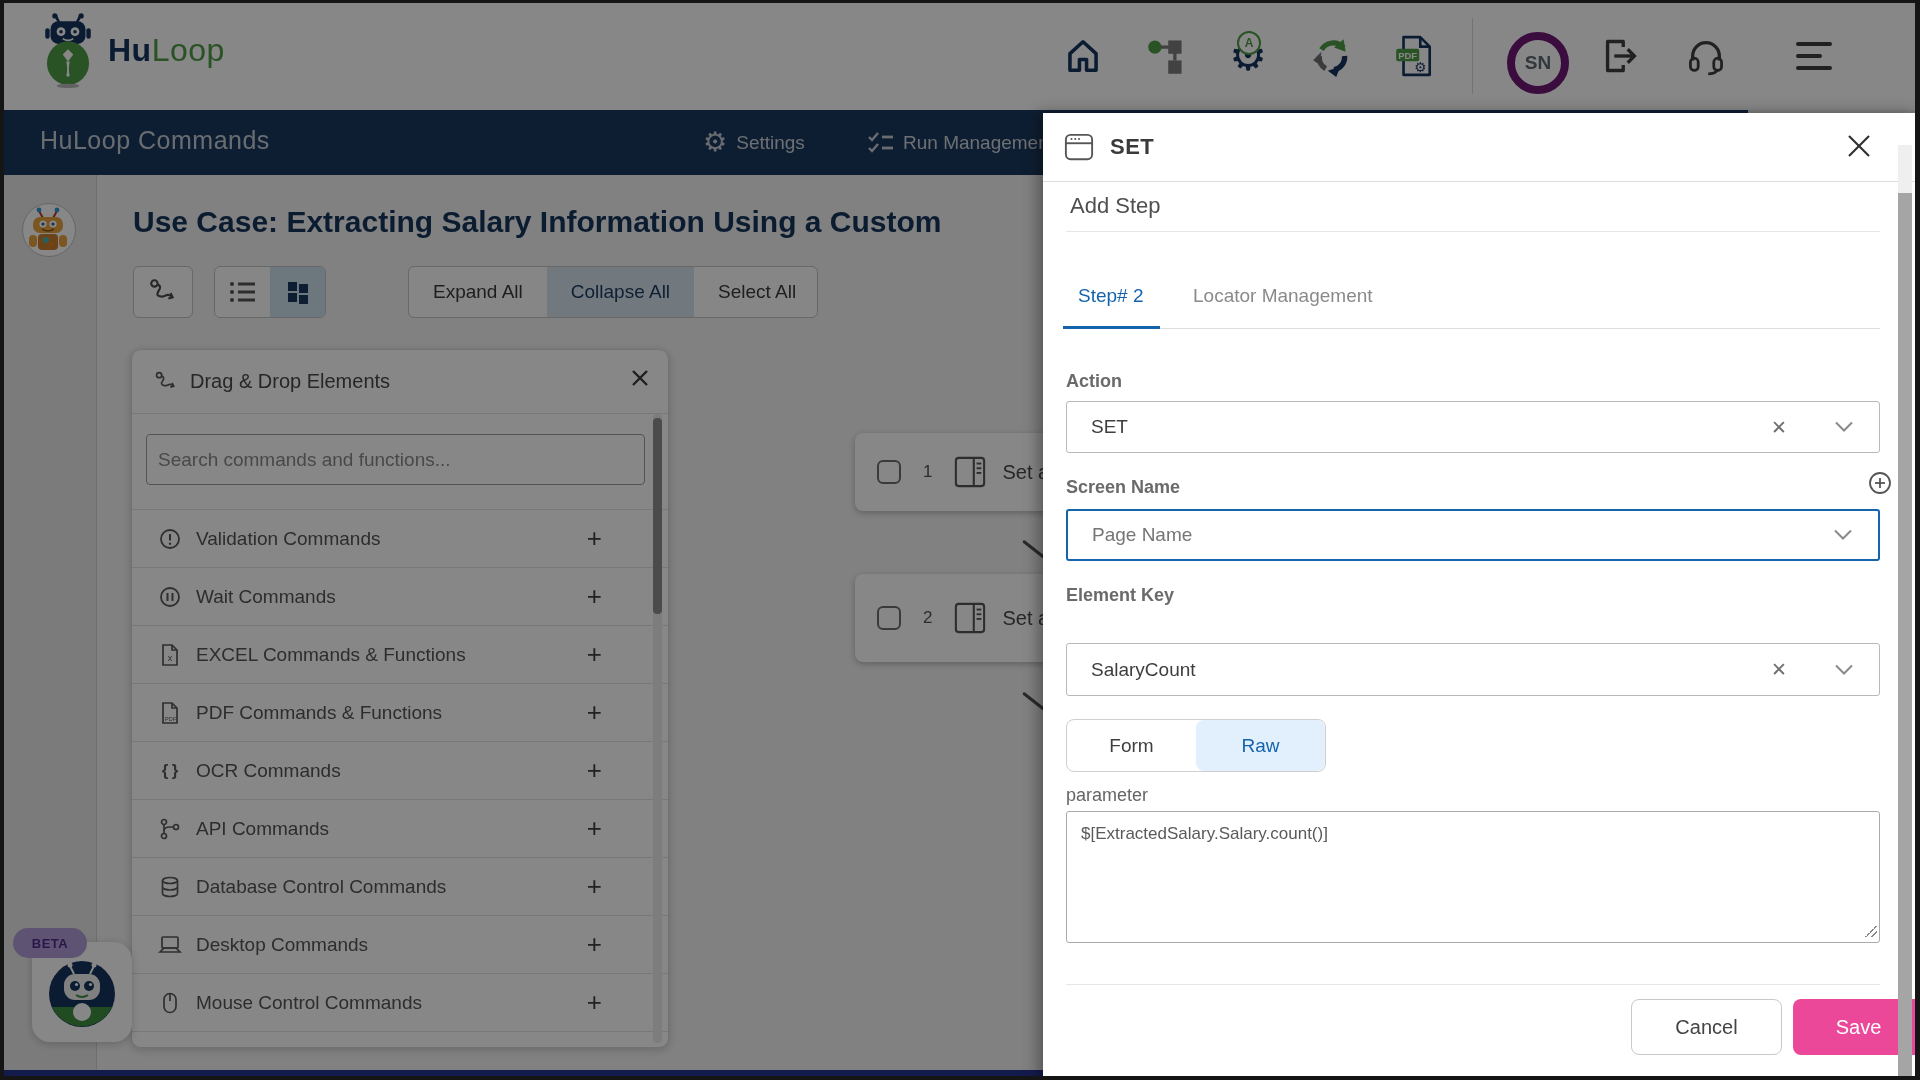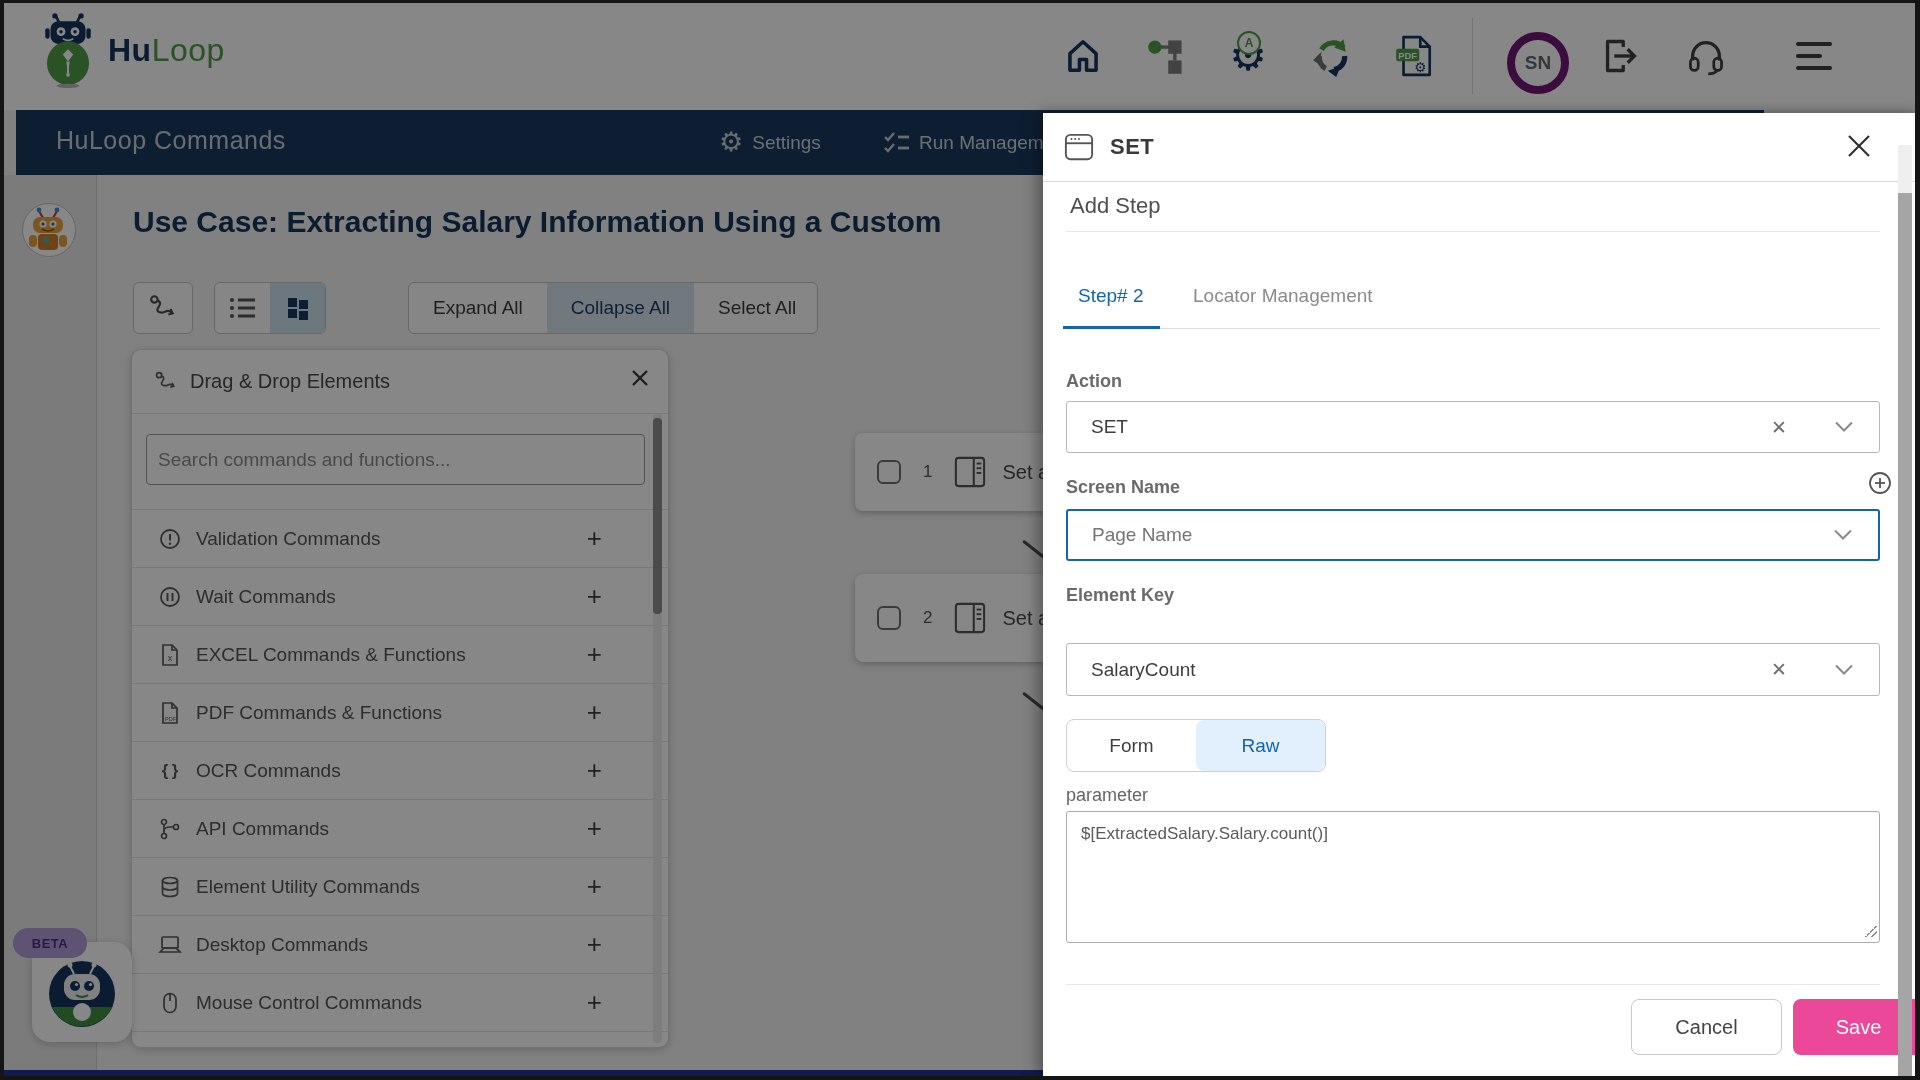--- a/index.html
+++ b/index.html
@@ -26,37 +26,37 @@
   #nav-divider{position:absolute;left:1472px;top:18px;width:1px;height:76px;background:#d9d9d9;}
   #avatar{position:absolute;left:1507px;top:32px;width:46px;height:46px;border:8px solid #701a75;border-radius:50%;
     display:flex;align-items:center;justify-content:center;font-size:19px;font-weight:bold;color:#5f6a72;}
   #ic-logout{left:1598px;}#ic-headset{left:1683px;}#ic-menu{left:1791px;}
   #ic-menu .bar{height:4px;border-radius:2px;background:#3f3f3f;margin:4px 0;}
   #botgear-a{position:absolute;left:12px;top:-2px;width:20px;height:20px;border:2px solid #4e9b47;border-radius:50%;
     background:#fff;color:#4e9b47;font-size:12px;font-weight:bold;display:flex;align-items:center;justify-content:center;}
   .gear-glyph{font-size:42px;color:#16345f;line-height:1;}
 
   
-  #commandsbar{position:absolute;left:16px;top:110px;width:1748px;height:65px;background:#1b3a5f;}
+  #commandsbar{position:absolute;left:0;top:110px;width:1748px;height:65px;background:#1b3a5f;}
   #commandsbar-title{position:absolute;left:40px;top:16px;font-size:25px;color:#c6ccd5;letter-spacing:.5px;}
   .cb-item{position:absolute;top:0;height:65px;display:flex;align-items:center;gap:9px;color:#ccd2da;font-size:19px;}
   #cb-settings{left:703px;}
   #cb-run{left:867px;}
   .cb-gear{font-size:27px;color:#c7ccd4;line-height:1;}
 
   
   #leftrail{position:absolute;left:0;top:175px;width:96px;height:905px;background:#e9e9e9;border-right:1px solid #d2d2d2;}
   #rail-avatar{position:absolute;left:22px;top:28px;width:52px;height:52px;border-radius:50%;background:#fff;border:1px solid #c0c0c0;overflow:hidden;}
   #content{position:absolute;left:97px;top:175px;width:1823px;height:905px;background:#f3f3f3;}
 
   #page-title{position:absolute;left:133px;top:205px;width:895px;font-size:30px;font-weight:bold;color:#16365c;
     white-space:nowrap;overflow:hidden;}
 
   
-  .tb-btn{position:absolute;top:282px;height:52px;background:#fdfdfd;border:1px solid #c4c4c4;border-radius:6px;box-sizing:border-box;}
+  .tb-btn{position:absolute;top:266px;height:52px;background:#fdfdfd;border:1px solid #c4c4c4;border-radius:6px;box-sizing:border-box;}
   #tb-flow{left:133px;width:60px;display:flex;align-items:center;justify-content:center;}
   #tb-views{left:214px;width:112px;display:flex;}
   .view-half{flex:1;display:flex;align-items:center;justify-content:center;}
   #view-grid{background:#cfe0ef;border-radius:0 5px 5px 0;}
   #tb-textgroup{left:408px;width:410px;display:flex;align-items:stretch;}
   .tb-text{display:flex;align-items:center;padding:0 24px;font-size:19px;color:#3c3c3c;white-space:nowrap;}
   #tb-collapse{background:#d6e4f0;color:#1f3e63;}
 
   
   #palette{position:absolute;left:131px;top:349px;width:538px;height:699px;background:#fff;border:1px solid #d8d8d8;
@@ -409,21 +409,21 @@
         <span class="pal-plus">+</span>
       </div>
       <div class="pal-row">
         <span class="pal-icon">
           <svg width="20" height="22" viewBox="0 0 20 22">
               <ellipse cx="10" cy="4.5" rx="7.5" ry="3" fill="none" stroke="#5a5a5a" stroke-width="1.7"></ellipse>
               <path d="M2.5 4.5 V17.5 a7.5 3 0 0 0 15 0 V4.5" fill="none" stroke="#5a5a5a" stroke-width="1.7"></path>
               <path d="M2.5 11 a7.5 3 0 0 0 15 0" fill="none" stroke="#5a5a5a" stroke-width="1.7"></path>
             </svg>
         </span>
-        <span class="pal-label">Element Utility Commands</span>
+        <span class="pal-label">Database Control Commands</span>
         <span class="pal-plus">+</span>
       </div>
       <div class="pal-row">
         <span class="pal-icon">
           <svg width="24" height="20" viewBox="0 0 24 20">
               <rect x="4" y="2" width="16" height="11" rx="1" fill="none" stroke="#5a5a5a" stroke-width="1.7"></rect>
               <path d="M2 17 L6 13 H18 L22 17 Z" fill="none" stroke="#5a5a5a" stroke-width="1.7"></path>
             </svg>
         </span>
         <span class="pal-label">Desktop Commands</span>

